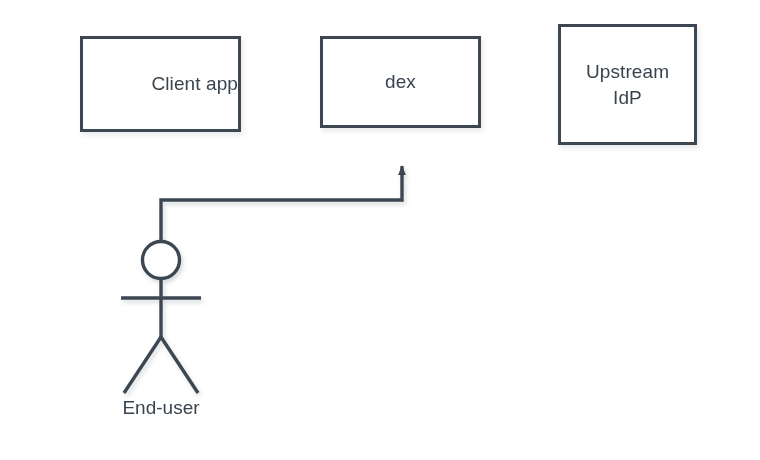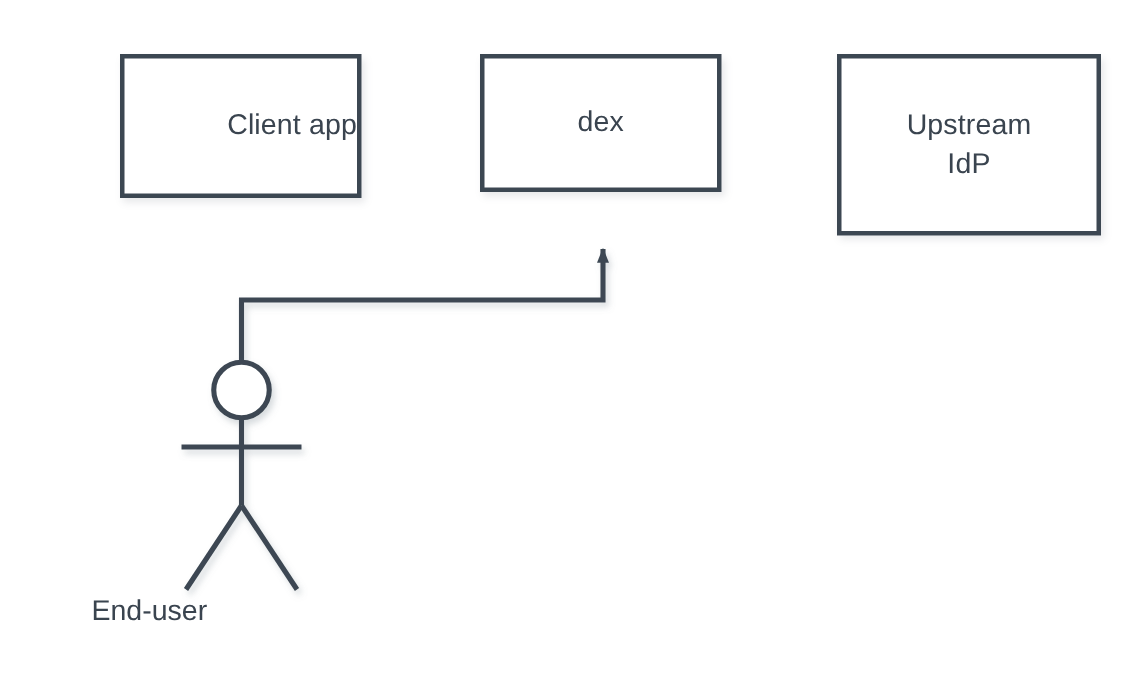--- a/index.html
+++ b/index.html
@@ -42,20 +42,21 @@
     font-family: "Liberation Sans", sans-serif;
     letter-spacing: 0.1px;
     white-space: pre-line;
   }
   .actor-label {
     position: absolute;
     color: #3a444f;
     font-size: 19px;
     line-height: 24px;
     font-family: "Liberation Sans", sans-serif;
+    text-align: center;
     white-space: nowrap;
   }
 </style>
 </head>
 <body>
 
 <div id="canvas">
 
   <svg id="diagram-svg" viewBox="0 0 760 460" xmlns="http://www.w3.org/2000/svg">
     <defs>
@@ -93,20 +94,20 @@
   </svg>
 
   <div class="node-box" style="left:80px; top:36px; width:161px; height:96px;justify-content:flex-end;">
     <span class="node-label">Client app</span>
   </div>
 
   <div class="node-box" style="left:320px; top:36px; width:161px; height:92px;">
     <span class="node-label">dex</span>
   </div>
 
-  <div class="node-box" style="left:558px; top:36px; width:176px; height:121px;">
+  <div class="node-box" style="left:558px; top:24px; width:139px; height:121px;">
     <span class="node-label">Upstream
 IdP</span>
   </div>
 
   <div class="actor-label" style="left:61px; top:396px; width:200px;">End-user</div>
 
 </div>
 
 </body></html>

